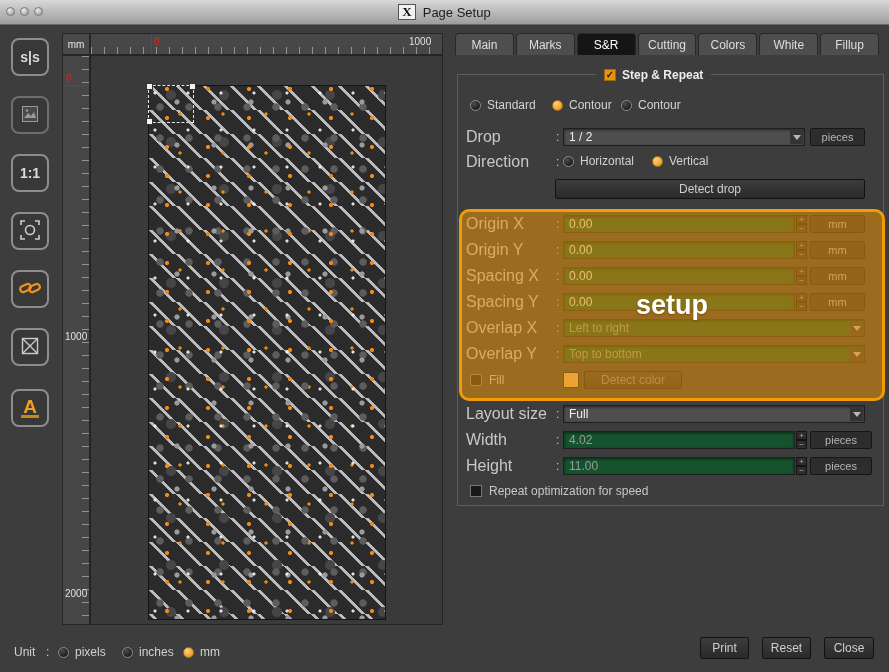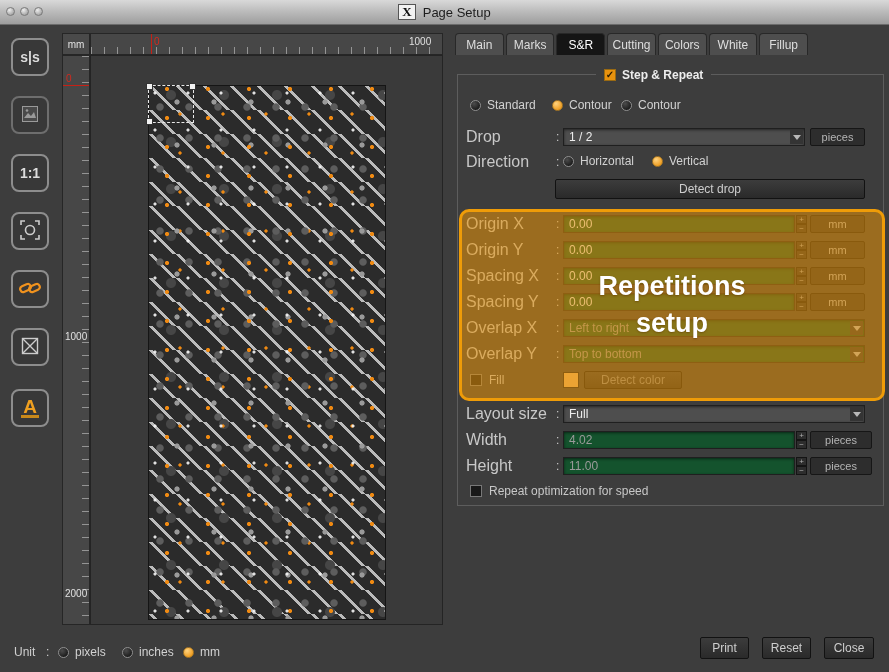--- a/index.html
+++ b/index.html
@@ -50,21 +50,21 @@
       radial-gradient(circle at 31px 28px, #f08a12 1.3px, transparent 2px),
       radial-gradient(circle at 2px 30px, #d4d4d4 1px, transparent 1.7px),
       radial-gradient(circle at 22px 9px, #464646 4.5px, transparent 5.5px),
       linear-gradient(45deg, transparent 46%, rgba(235,235,235,.75) 46%, rgba(235,235,235,.75) 54%, transparent 54%);
     background-size:33px 37px,41px 29px,37px 43px,29px 31px,43px 39px,31px 27px,53px 47px,27px 24px;
     border:1px solid #151515;box-sizing:border-box}
   .marquee{position:absolute;left:57px;top:29px;width:44px;height:36px;border:1px dashed #e8e8e8}
   .marquee i{position:absolute;width:5px;height:5px;background:#f2f2f2;border:1px solid #333}
   .marquee .h1{left:-3px;top:-3px}.marquee .h2{right:-3px;top:-3px}.marquee .h3{left:-3px;bottom:-3px}
   
-  .tabs{position:absolute;left:455px;top:33px;width:353px;height:22px;display:flex;gap:2px}
+  .tabs{position:absolute;left:455px;top:33px;width:424px;height:22px;display:flex;gap:2px}
   .tab{flex:1;background:#4e4e4e;border:1px solid #282828;border-bottom:none;border-radius:4px 4px 0 0;
     display:flex;align-items:center;justify-content:center;font-size:12px;color:#dedede;cursor:default}
   .tab.sel{background:#151515;color:#ffffff}
   
   .groupbox{position:absolute;left:457px;top:74px;width:427px;height:432px;border:1px solid #5d5d5d;box-sizing:border-box}
   .legend{position:absolute;left:596px;top:67px;background:#3d3d3d;padding:0 8px;display:flex;gap:6px;
     align-items:center;font-size:12px;font-weight:bold;color:#ededed;height:15px}
   
   .lbl{position:absolute;left:466px;font-size:16px;color:#c8c8c8;line-height:18px}
   .colon{position:absolute;left:556px;font-size:12px;color:#c8c8c8;line-height:18px}
@@ -340,21 +340,20 @@
   <div>−</div>
 </div>
 <div class="unitbtn" style="left:810px;top:457px;width:62px">pieces</div>
 
 <div class="cbrow" style="left:470px;top:484px">
   <span class="cb"></span>
   <span>Repeat optimization for speed</span>
 </div>
 
 <div class="annotation">
-  <div>Repetitions</div>
   <div>setup</div>
 </div>
 
 <span class="footer-lbl" style="left:14px;top:645px">Unit</span>
 <span class="footer-lbl" style="left:46px;top:645px">:</span>
 <div class="radio" style="left:58px;top:645px">
   <span class="dot"></span>
   <span>pixels</span>
 </div>
 <div class="radio" style="left:122px;top:645px">

